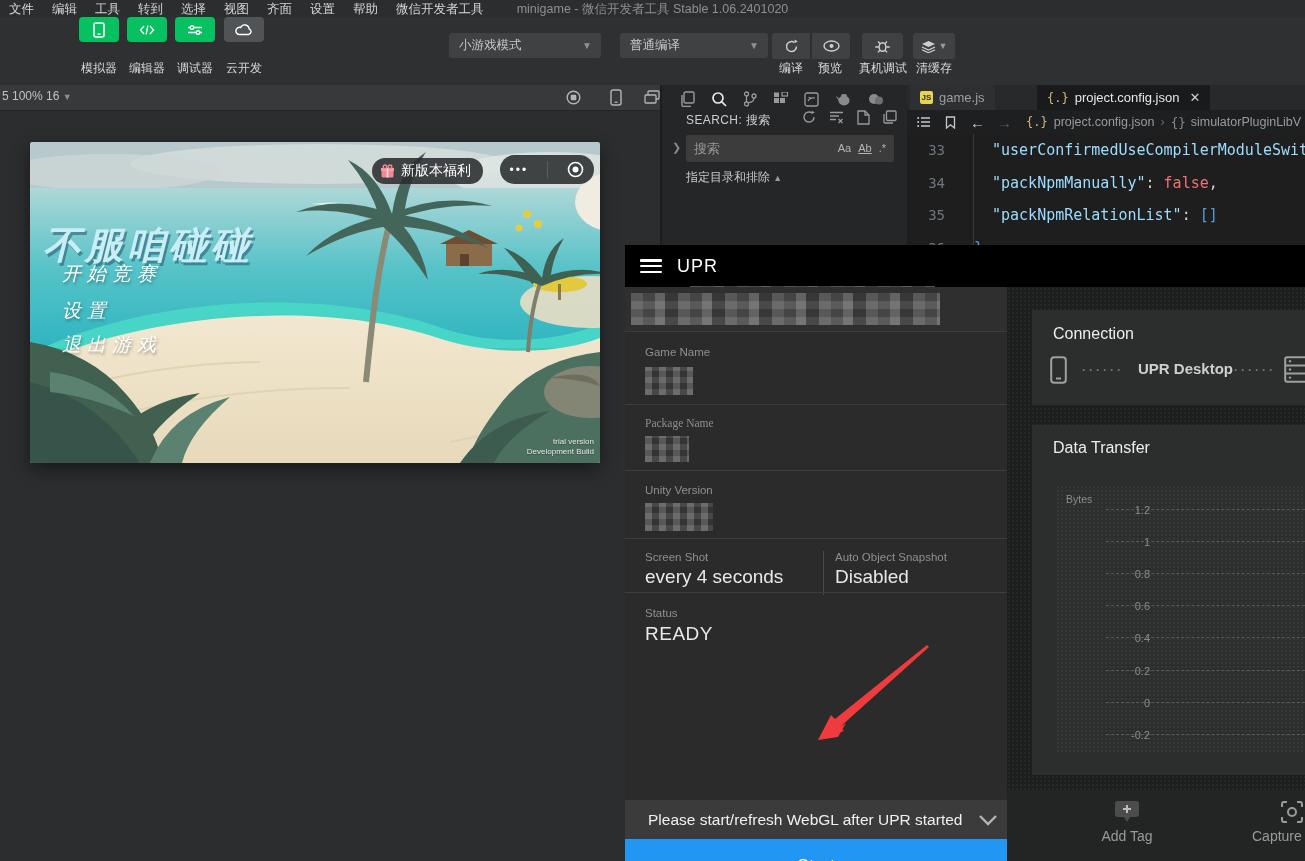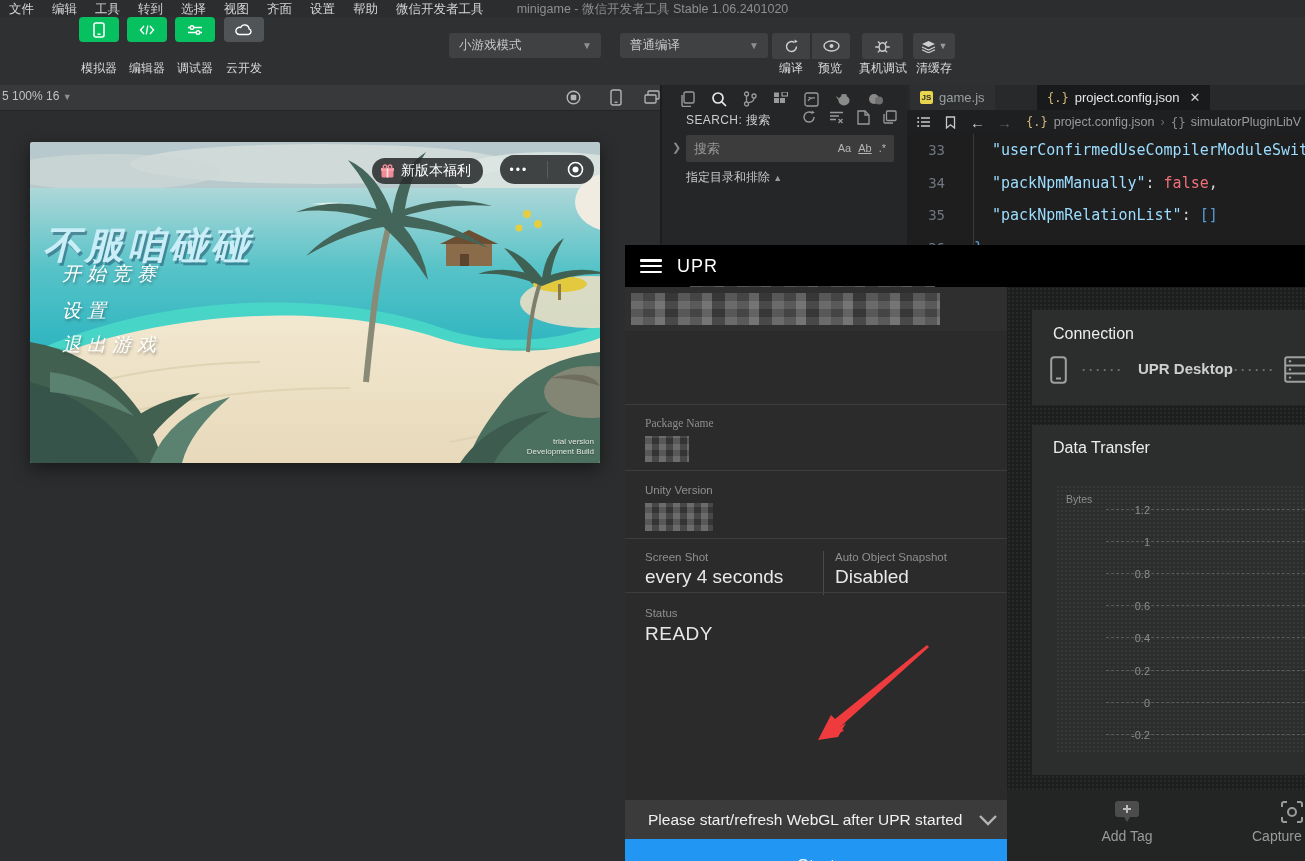--- a/index.html
+++ b/index.html
@@ -425,20 +425,24 @@
         <div></div>
       </div>
     <div class="uprtitle">UPR</div>
   </div>
 
   <div class="uprleft">
     <div class="abs mosaic" style="left:65px;top:-1px;width:245px;height:5px;opacity:.8;"></div>
     <div class="sec" style="top:0;height:44px;background:#2f2f2f;border-top:none;">
       <div class="abs mosaic" style="left:6px;top:6px;width:309px;height:32px;"></div>
     </div>
+    <div class="sec" style="top:44px;height:73px;">
+      <div class="flabel" style="top:14px;">Game Name</div>
+      <div class="abs mosaic-sm" style="left:20px;top:35px;width:48px;height:28px;"></div>
+    </div>
     <div class="sec" style="top:117px;height:66px;font-family:Liberation Serif, serif;">
       <div class="flabel" style="top:12px;">Package Name</div>
       <div class="abs mosaic-sm" style="left:20px;top:31px;width:44px;height:26px;"></div>
     </div>
     <div class="sec" style="top:183px;height:68px;">
       <div class="flabel" style="top:13px;">Unity Version</div>
       <div class="abs mosaic-sm" style="left:20px;top:32px;width:68px;height:28px;"></div>
     </div>
     <div class="sec" style="top:251px;height:66px;">
       <div class="flabel" style="top:12px;">Screen Shot</div>

